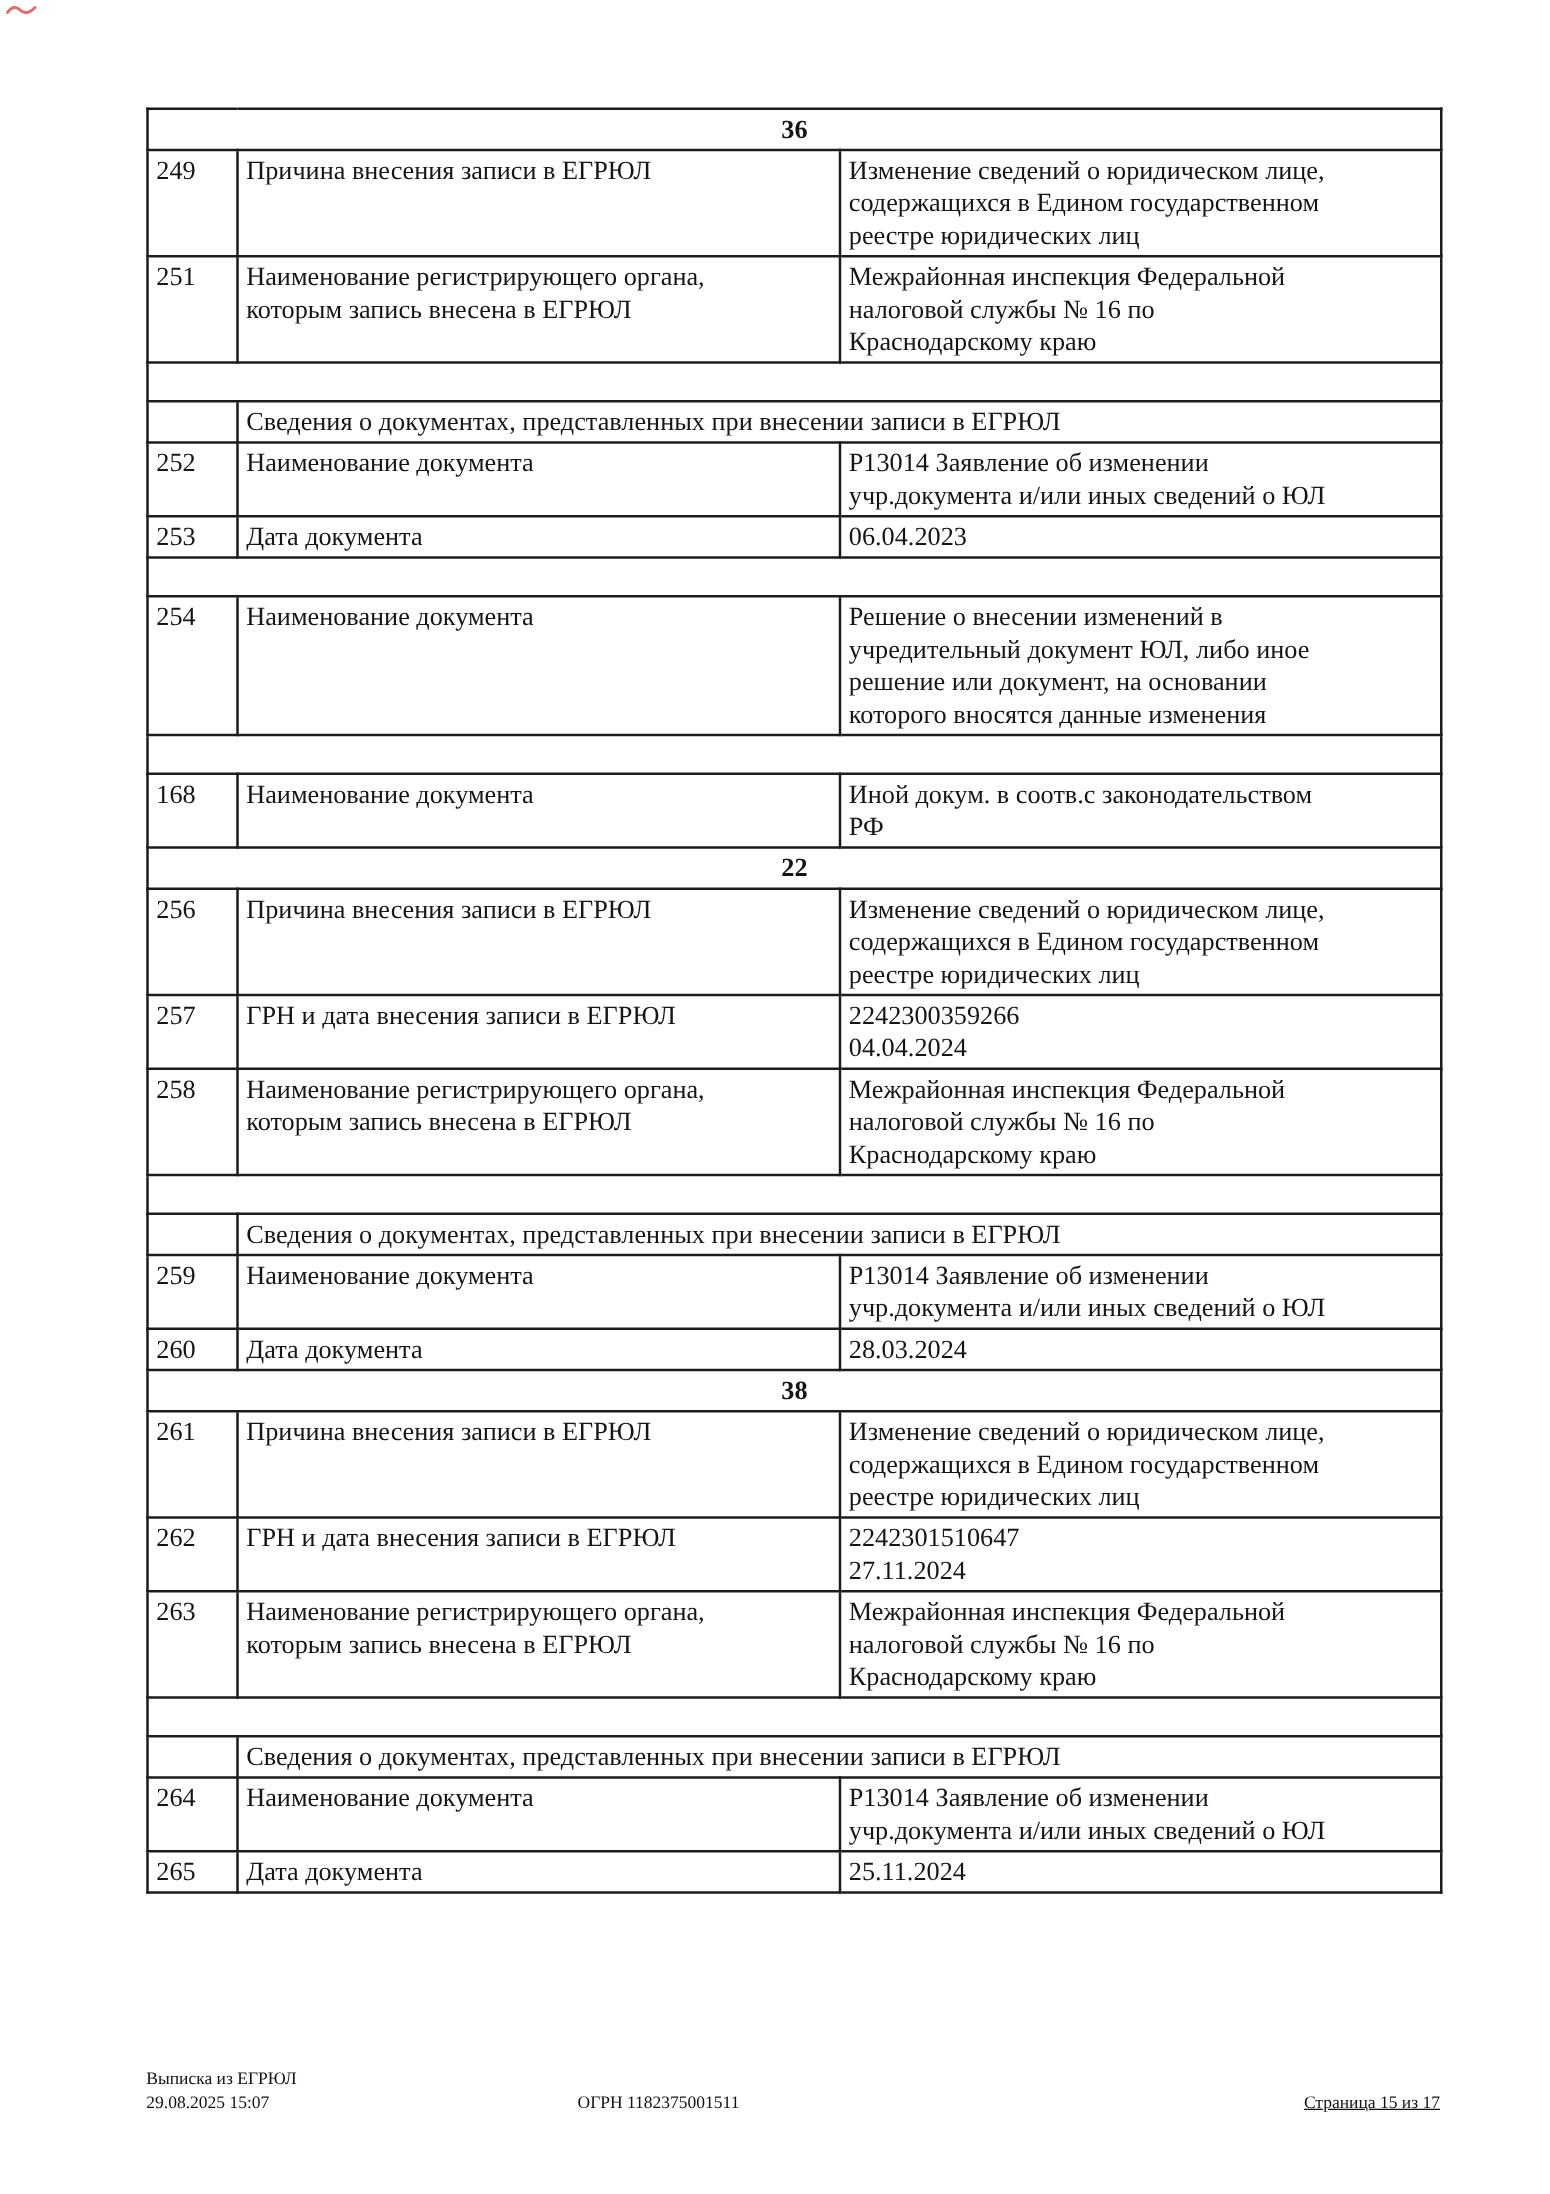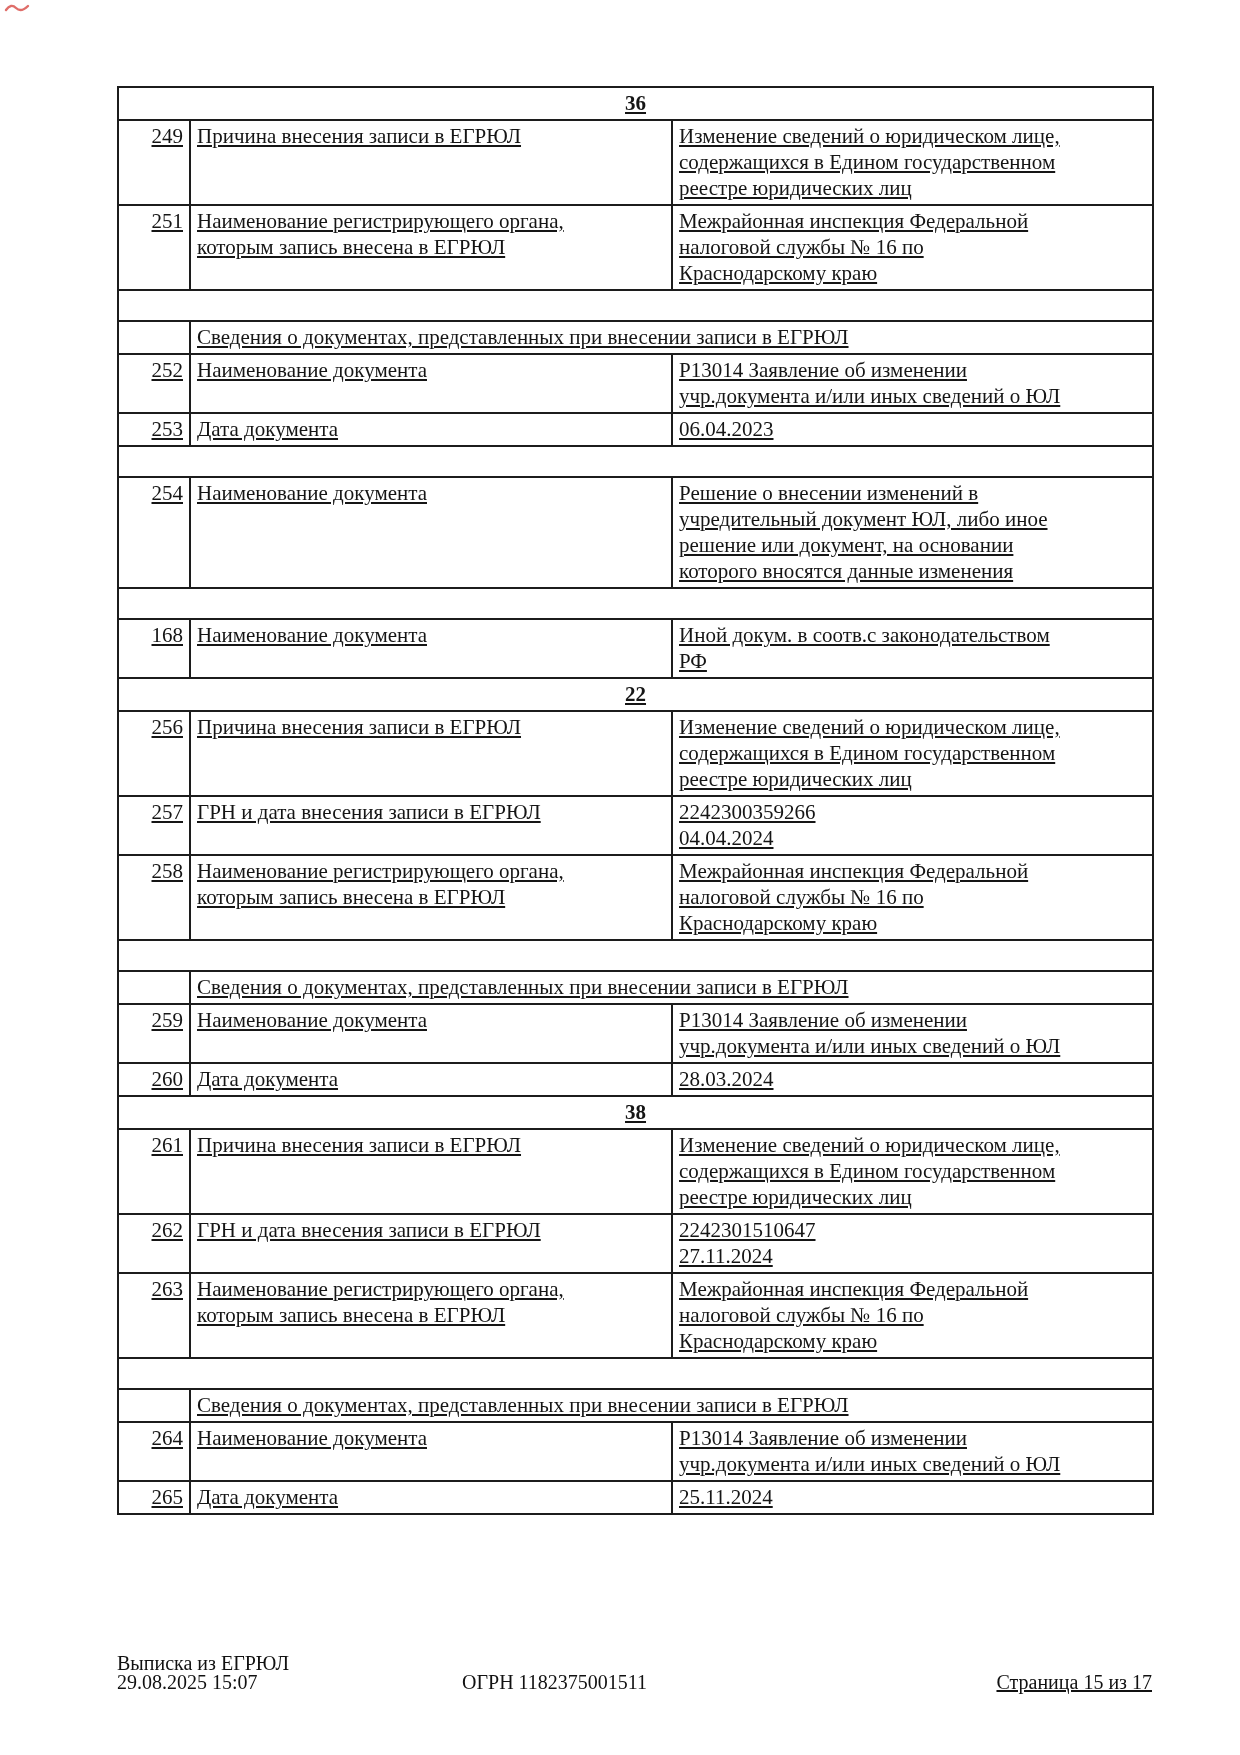--- a/index.html
+++ b/index.html
@@ -2,37 +2,37 @@
 <html><head>
 <meta charset="utf-8">
 <style>
   html,body{margin:0;padding:0;background:#ffffff;}
   body{
     width:1240px;height:1755px;position:relative;overflow:hidden;
     font-family:"Liberation Serif",serif;color:#151515;
   }
   .page-table-wrap{position:absolute;left:117px;top:86px;width:1035px;}
   table.egrul{
-    border-collapse:collapse;table-layout:fixed;width:1035px;text-decoration:underline;
+    border-collapse:collapse;table-layout:fixed;width:1035px;
   }
   table.egrul td{
     border:2px solid #1c1c1c;
     vertical-align:top;
     padding:2px 6px 3px 6px;
     font-size:21px;line-height:26px;
     white-space:pre-line;
     overflow:hidden;
   }
-  td.num{text-align:right;padding-left:2px;padding-right:2px;}
+  td.num{text-align:left;padding-left:2px;padding-right:2px;}
   tr.section td{text-align:center;font-weight:bold;}
   tr.spacer td{height:29px;padding:0;font-size:0;line-height:0;}
   .footer{
     position:absolute;left:117px;top:1654px;width:1035px;
     display:flex;align-items:flex-end;
-    font-size:20px;line-height:19px;color:#111;
+    font-size:14px;line-height:19px;color:#111;
   }
   .footer .f-left{flex:1;text-align:left;}
   .footer .f-center{flex:1;text-align:left;}
   .footer .f-right{flex:1;text-align:right;text-decoration:underline;}
   .pen-mark{position:absolute;left:4px;top:1px;}
 </style>
 </head>
 <body>
 
 <svg class="pen-mark" width="26" height="14" viewBox="0 0 26 14">

